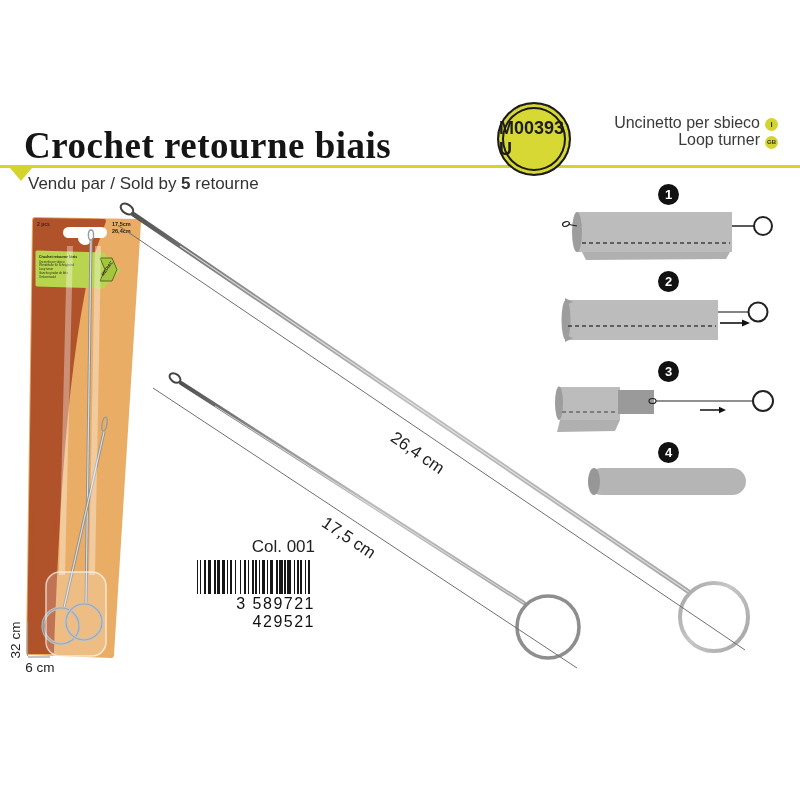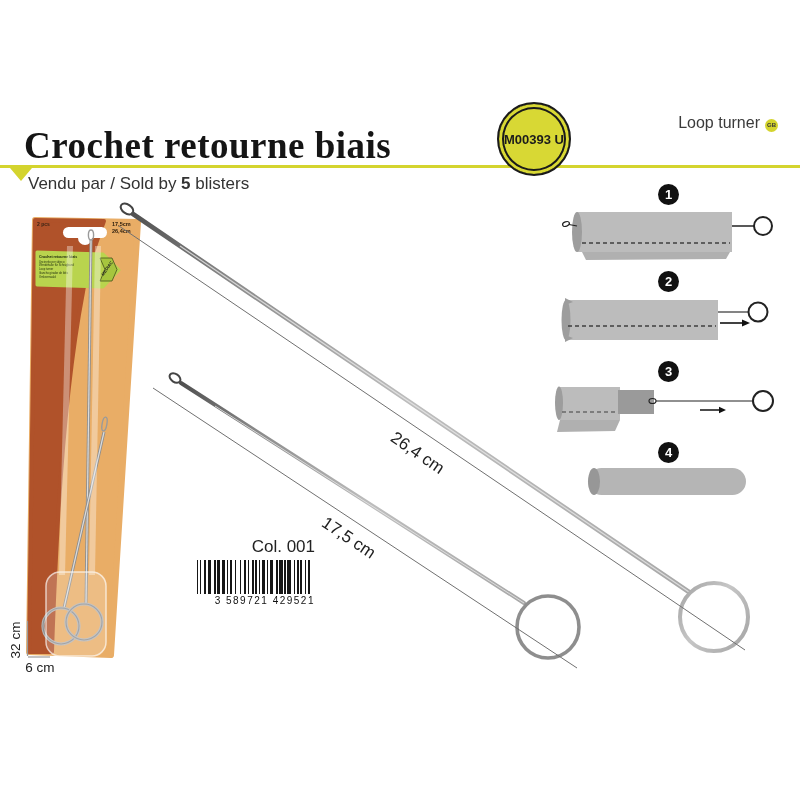--- a/index.html
+++ b/index.html
@@ -13,21 +13,21 @@
   #rule{left:0;top:165px;width:800px;height:3px;background:#d4d42e;}
   #tri{left:10px;top:168px;width:0;height:0;border-left:11px solid transparent;
        border-right:11px solid transparent;border-top:13px solid #d4d42e;}
   #sold{left:28px;top:174px;font-size:17px;color:#333;}
   #sold b{font-weight:bold;}
 
   #badge{left:497px;top:102px;width:70px;height:70px;border-radius:50%;
          background:#d8d834;border:2.5px solid #1a1a1a;
          box-shadow:inset 0 0 0 3px #d8d834, inset 0 0 0 5px #1a1a1a;
          display:flex;align-items:center;justify-content:center;
-         font-weight:bold;font-size:13px;color:#1c1c1c;}
+         font-weight:bold;font-size:18px;color:#1c1c1c;}
 
   #langs{right:22px;top:114px;text-align:right;font-size:16px;color:#3a3a3a;}
   .lang-row{height:17px;line-height:17px;white-space:nowrap;}
   .lang-chip{display:inline-block;width:13px;height:13px;border-radius:50%;
              background:#d4d42e;color:#333;font-weight:bold;font-size:7.5px;
              line-height:13px;text-align:center;vertical-align:1px;margin-left:5px;}
   .lang-chip.small{font-size:6px;}
 
   
   .dim-label{font-size:17px;color:#222;transform-origin:0 0;white-space:nowrap;}
@@ -40,21 +40,21 @@
            justify-content:center;}
   #step1{left:658px;top:184px;} #step2{left:658px;top:271px;}
   #step3{left:658px;top:361px;} #step4{left:658px;top:442px;}
 
   
   #barcode-block{left:191px;top:537px;width:124px;text-align:right;}
   #barcode-title{font-size:17px;color:#222;margin-bottom:3px;}
   #bars{display:flex;width:113px;height:34px;margin:0 auto;}
   #bars span{display:block;height:100%;}
   .bb{background:#161616;} .bs{background:#fff;}
-  #barcode-digits{font-size:10px;letter-spacing:1.5px;color:#111;margin-top:1px;margin-left:20px;}
+  #barcode-digits{font-size:16px;letter-spacing:1.5px;color:#111;margin-top:1px;margin-left:20px;}
 
   svg{position:absolute;left:0;top:0;}
   svg text{font-family:"Liberation Sans",sans-serif;}
 </style>
 </head>
 <body>
 
 <div id="page">
 
   <svg width="800" height="800" viewBox="0 0 800 800">
@@ -189,25 +189,26 @@
 
     <g>
       <rect x="588" y="468" width="158" height="27" rx="13.5" fill="#b5b5b5"></rect>
       <ellipse cx="594" cy="481.5" rx="6" ry="13.5" fill="#979797"></ellipse>
     </g>
   </svg>
 
   <div class="abs" id="title">Crochet retourne biais</div>
   <div class="abs" id="rule"></div>
   <div class="abs" id="tri"></div>
-  <div class="abs" id="sold"><span>Vendu par / Sold by </span><b>5</b><span> blisters</span></div>
+  <div class="abs" id="sold"><span>Vendu par / Sold by </span><b>5</b><span> retourne</span></div>
 
   <div class="abs" id="badge">M00393 U</div>
 
   <div class="abs" id="langs">
+    <div class="lang-row"><span>Uncinetto per sbieco</span><span class="lang-chip">I</span></div>
     <div class="lang-row"><span>Loop turner</span><span class="lang-chip small">GB</span></div>
   </div>
 
   <div class="abs dim-label" id="dim-long">26,4 cm</div>
   <div class="abs dim-label" id="dim-short">17,5 cm</div>
 
   <div class="abs stepnum" id="step1">1</div>
   <div class="abs stepnum" id="step2">2</div>
   <div class="abs stepnum" id="step3">3</div>
   <div class="abs stepnum" id="step4">4</div>

